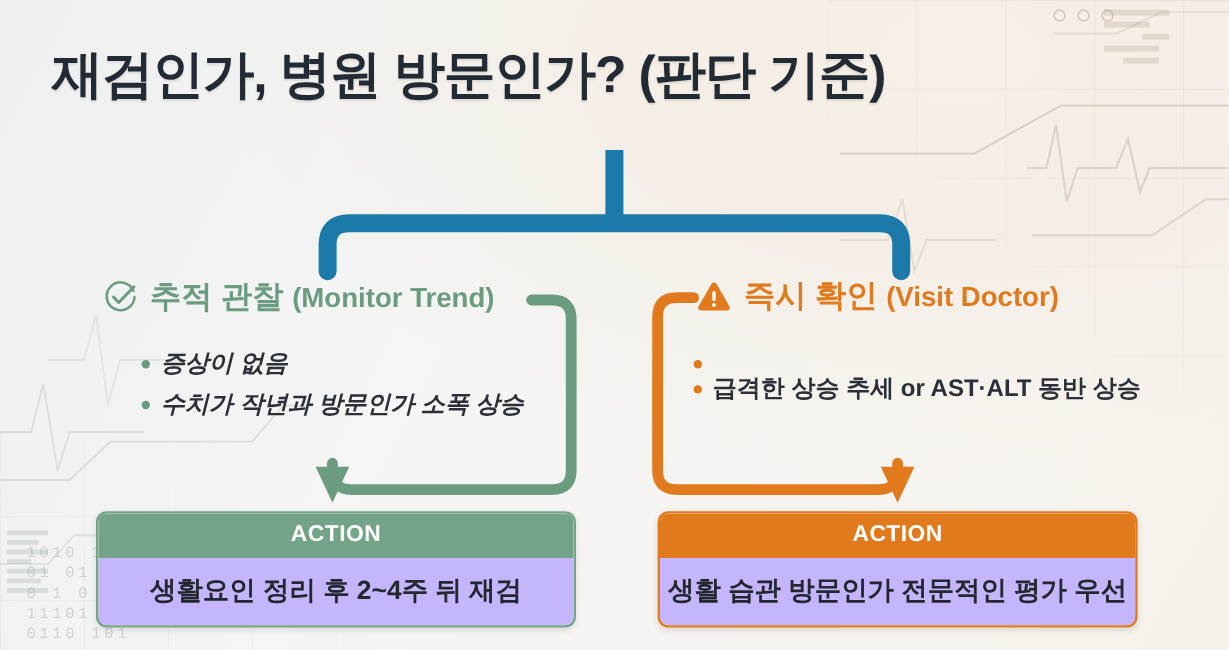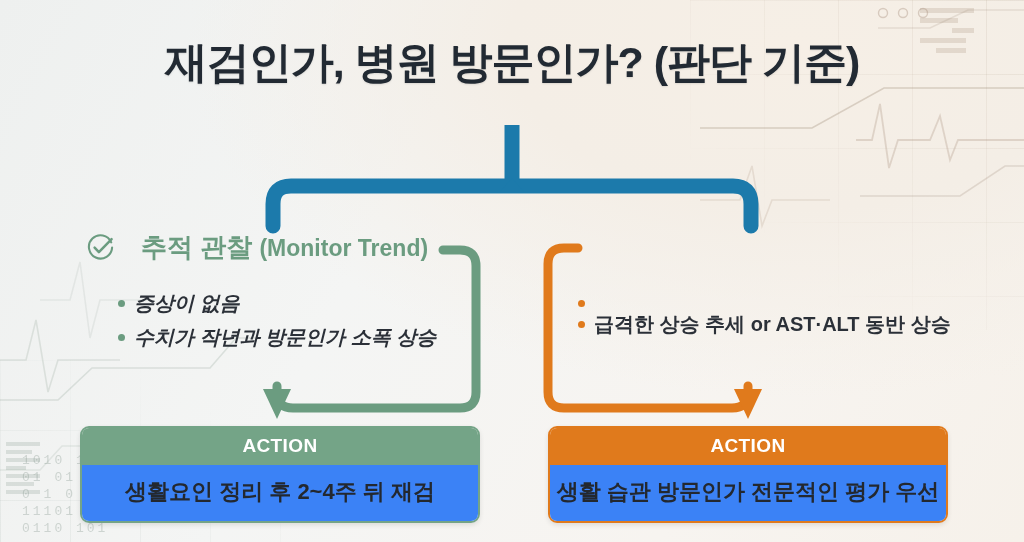--- a/index.html
+++ b/index.html
@@ -40,31 +40,32 @@
     position:absolute;left:22px;top:452px;
     font-family:"Liberation Mono","DejaVu Sans Mono",monospace;
     font-size:13px;letter-spacing:3px;line-height:17px;
     color:rgba(120,140,128,.30);white-space:pre;user-select:none;
   }
   .bars{position:absolute;left:6px;top:442px;}
   .bars i{display:block;height:4px;margin-bottom:4px;background:rgba(125,145,133,.22);}
 
   
   .title{
-    position:absolute;left:0;right:0;top:34px;text-align:center;
+    position:absolute;left:0;right:0;top:34px;text-align:left;
     font-size:43px;font-weight:700;color:#222a33;letter-spacing:-1px;
     text-shadow:0 1px 2px rgba(0,0,0,.10);
     font-family:"Liberation Sans","DejaVu Sans",sans-serif;
+    padding-left:43px;
   }
 
   
   .connectors{position:absolute;inset:0;width:1024px;height:542px;pointer-events:none;}
 
   
-  .branch-head{position:absolute;display:flex;align-items:center;gap:26px;}
+  .branch-head{position:absolute;display:flex;align-items:center;gap:10px;}
   .branch-head .label{font-size:26px;font-weight:700;white-space:nowrap;}
   .branch-head .label .en{font-size:23px;}
   #head-left{left:86px;top:230px;}
   #head-left .label{color:#6b9c80;}
   #head-right{left:580px;top:229px;}
   #head-right .label{color:#e07a1c;}
   .ico{flex:0 0 auto;display:block;}
 
   
   .bullets{position:absolute;list-style:none;margin:0;padding:0;}
@@ -84,21 +85,21 @@
   
   .action{
     position:absolute;width:396px;border-radius:9px;overflow:hidden;
     box-shadow:0 2px 5px rgba(0,0,0,.10);
   }
   .action .hd{
     text-align:center;color:#ffffff;font-size:19px;font-weight:700;
     letter-spacing:.4px;padding:7px 0 8px;
   }
   .action .bd{
-    background:#3b82f6;text-align:center;
+    background:#c4b5fd;text-align:center;
     font-size:22px;font-weight:700;color:#23282f;
     padding:12px 0 14px;white-space:nowrap;
   }
   #action-left{left:80px;top:426px;border:2px solid #74a487;}
   #action-left .hd{background:#74a487;}
   #action-right{left:548px;top:426px;border:2px solid #e07a1c;}
   #action-right .hd{background:#e07a1c;}
 </style>
 </head>
 <body>
@@ -195,20 +196,30 @@
       <span class="dot"></span>
       <span>수치가 작년과 방문인가 소폭 상승</span>
     </li>
   </ul>
 
   <div class="action" id="action-left">
     <div class="hd">ACTION</div>
     <div class="bd">생활요인 정리 후 2~4주 뒤 재검</div>
   </div>
 
+  <div class="branch-head" id="head-right">
+    <svg class="ico" width="30" height="28" viewBox="0 0 30 28">
+      <path d="M15 2.4 C16 2.4 16.8 2.9 17.3 3.8 L27.8 22.2 C28.8 23.9 27.7 25.8 25.6 25.8 H4.4 C2.3 25.8 1.2 23.9 2.2 22.2 L12.7 3.8 C13.2 2.9 14 2.4 15 2.4 Z" fill="#e07a1c"></path>
+      <rect x="13.6" y="9.4" width="2.8" height="8.6" rx="1.4" fill="#ffffff"></rect>
+      <circle cx="15" cy="21.1" r="1.6" fill="#ffffff"></circle>
+    </svg>
+    <div class="label">
+      <span>즉시 확인 </span><span class="en">(Visit Doctor)</span>
+    </div>
+  </div>
 
   <ul class="bullets" id="bul-right">
     <li>
       <span class="dot"></span>
     </li>
     <li>
       <span class="dot"></span>
       <span>급격한 상승 추세 or AST·ALT 동반 상승</span>
     </li>
   </ul>

